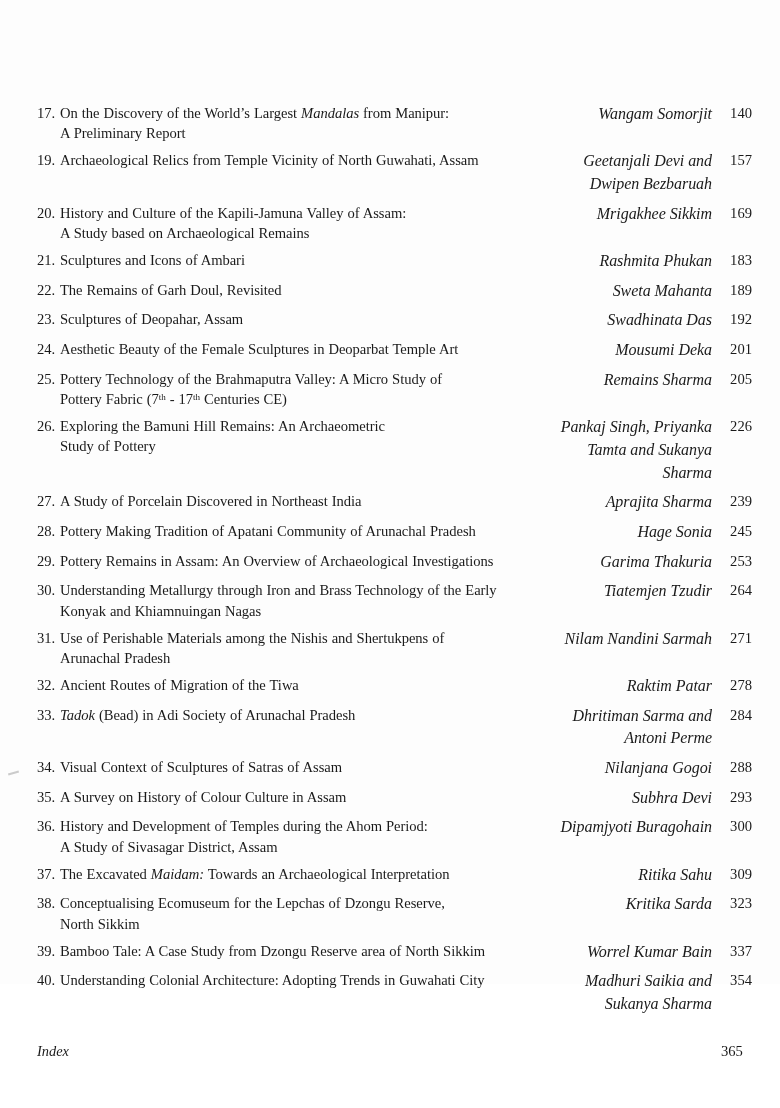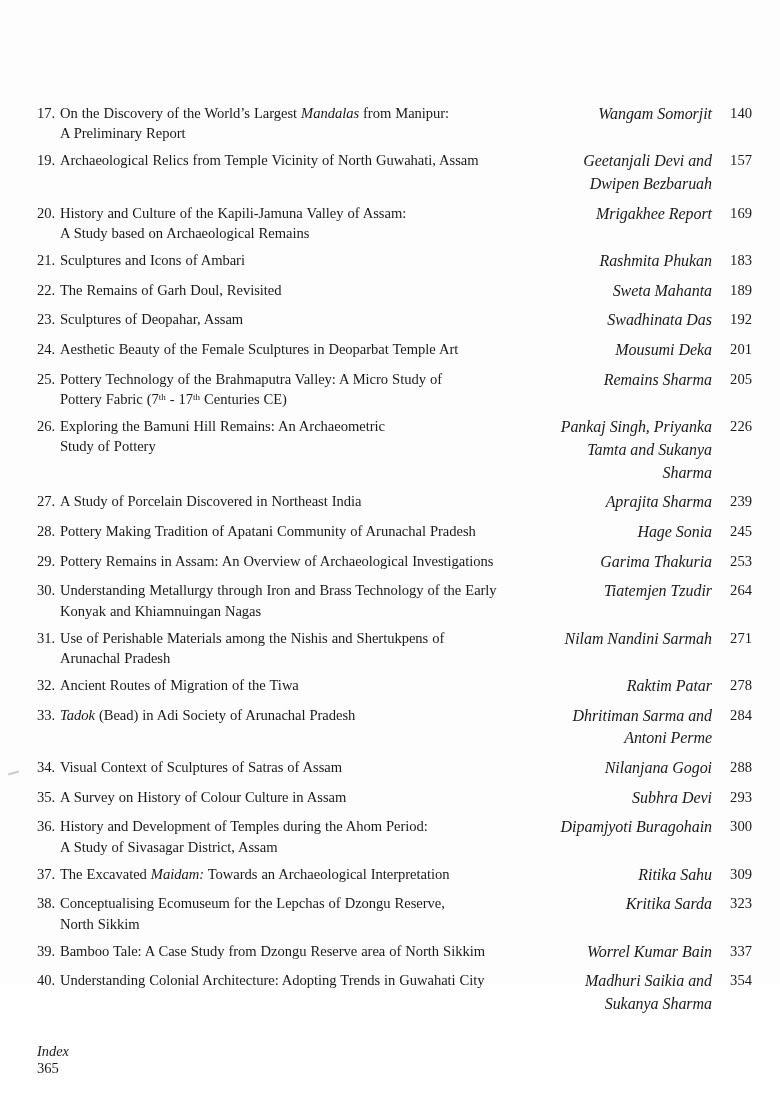--- a/index.html
+++ b/index.html
@@ -84,21 +84,20 @@
     font-size: 0.62em;
     vertical-align: 0.42em;
     line-height: 0;
   }
 
   
   .index-row {
     display: flex;
     align-items: baseline;
     margin-top: 27px;
-    flex-direction: column;
   }
   .index-label {
     flex: 1 1 auto;
     font-size: 14.4px;
   }
   .index-page {
     flex: 0 0 auto;
     width: 31px;
     font-size: 14.6px;
   }
@@ -129,21 +128,21 @@
       </div>
       <div class="entry">
         <div class="entry-num">19.</div>
         <div class="entry-title">Archaeological Relics from Temple Vicinity of North Guwahati, Assam</div>
         <div class="entry-author">Geetanjali Devi and Dwipen Bezbaruah</div>
         <div class="entry-page">157</div>
       </div>
       <div class="entry">
         <div class="entry-num">20.</div>
         <div class="entry-title">History and Culture of the Kapili-Jamuna Valley of Assam:<br>A Study based on Archaeological Remains</div>
-        <div class="entry-author">Mrigakhee Report</div>
+        <div class="entry-author">Mrigakhee Sikkim</div>
         <div class="entry-page">169</div>
       </div>
       <div class="entry">
         <div class="entry-num">21.</div>
         <div class="entry-title">Sculptures and Icons of Ambari</div>
         <div class="entry-author">Rashmita Phukan</div>
         <div class="entry-page">183</div>
       </div>
       <div class="entry">
         <div class="entry-num">22.</div>

